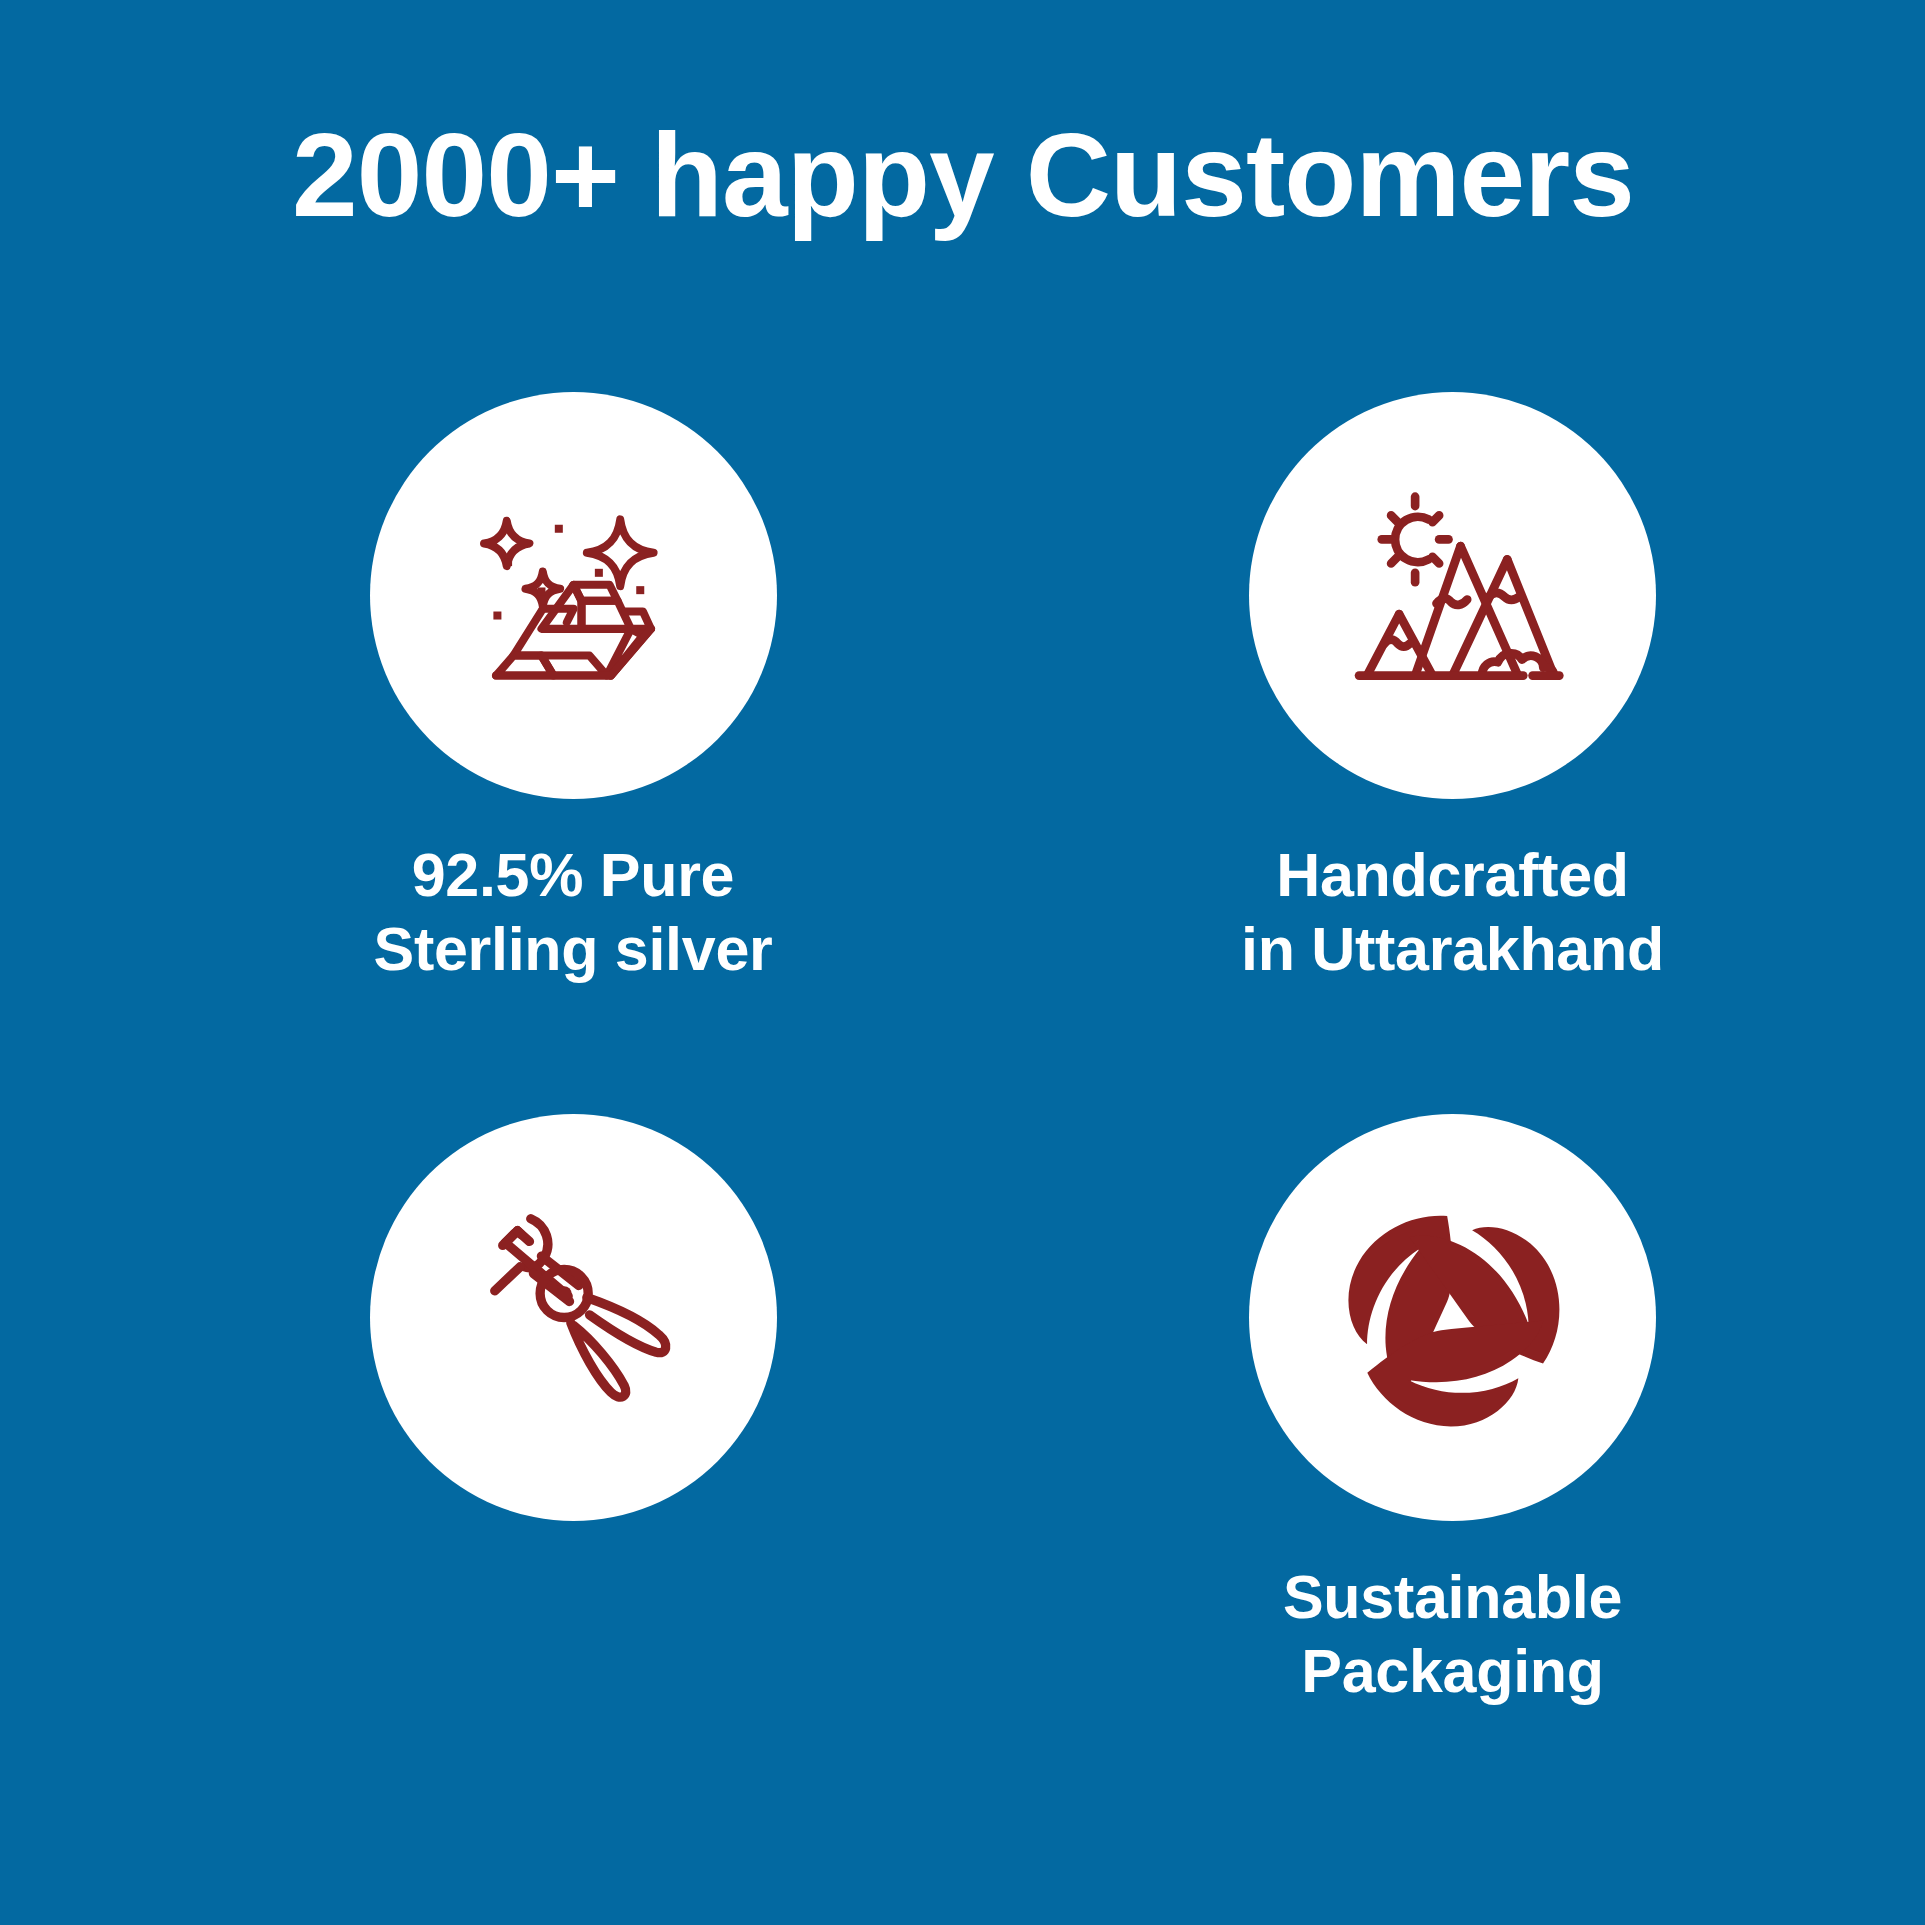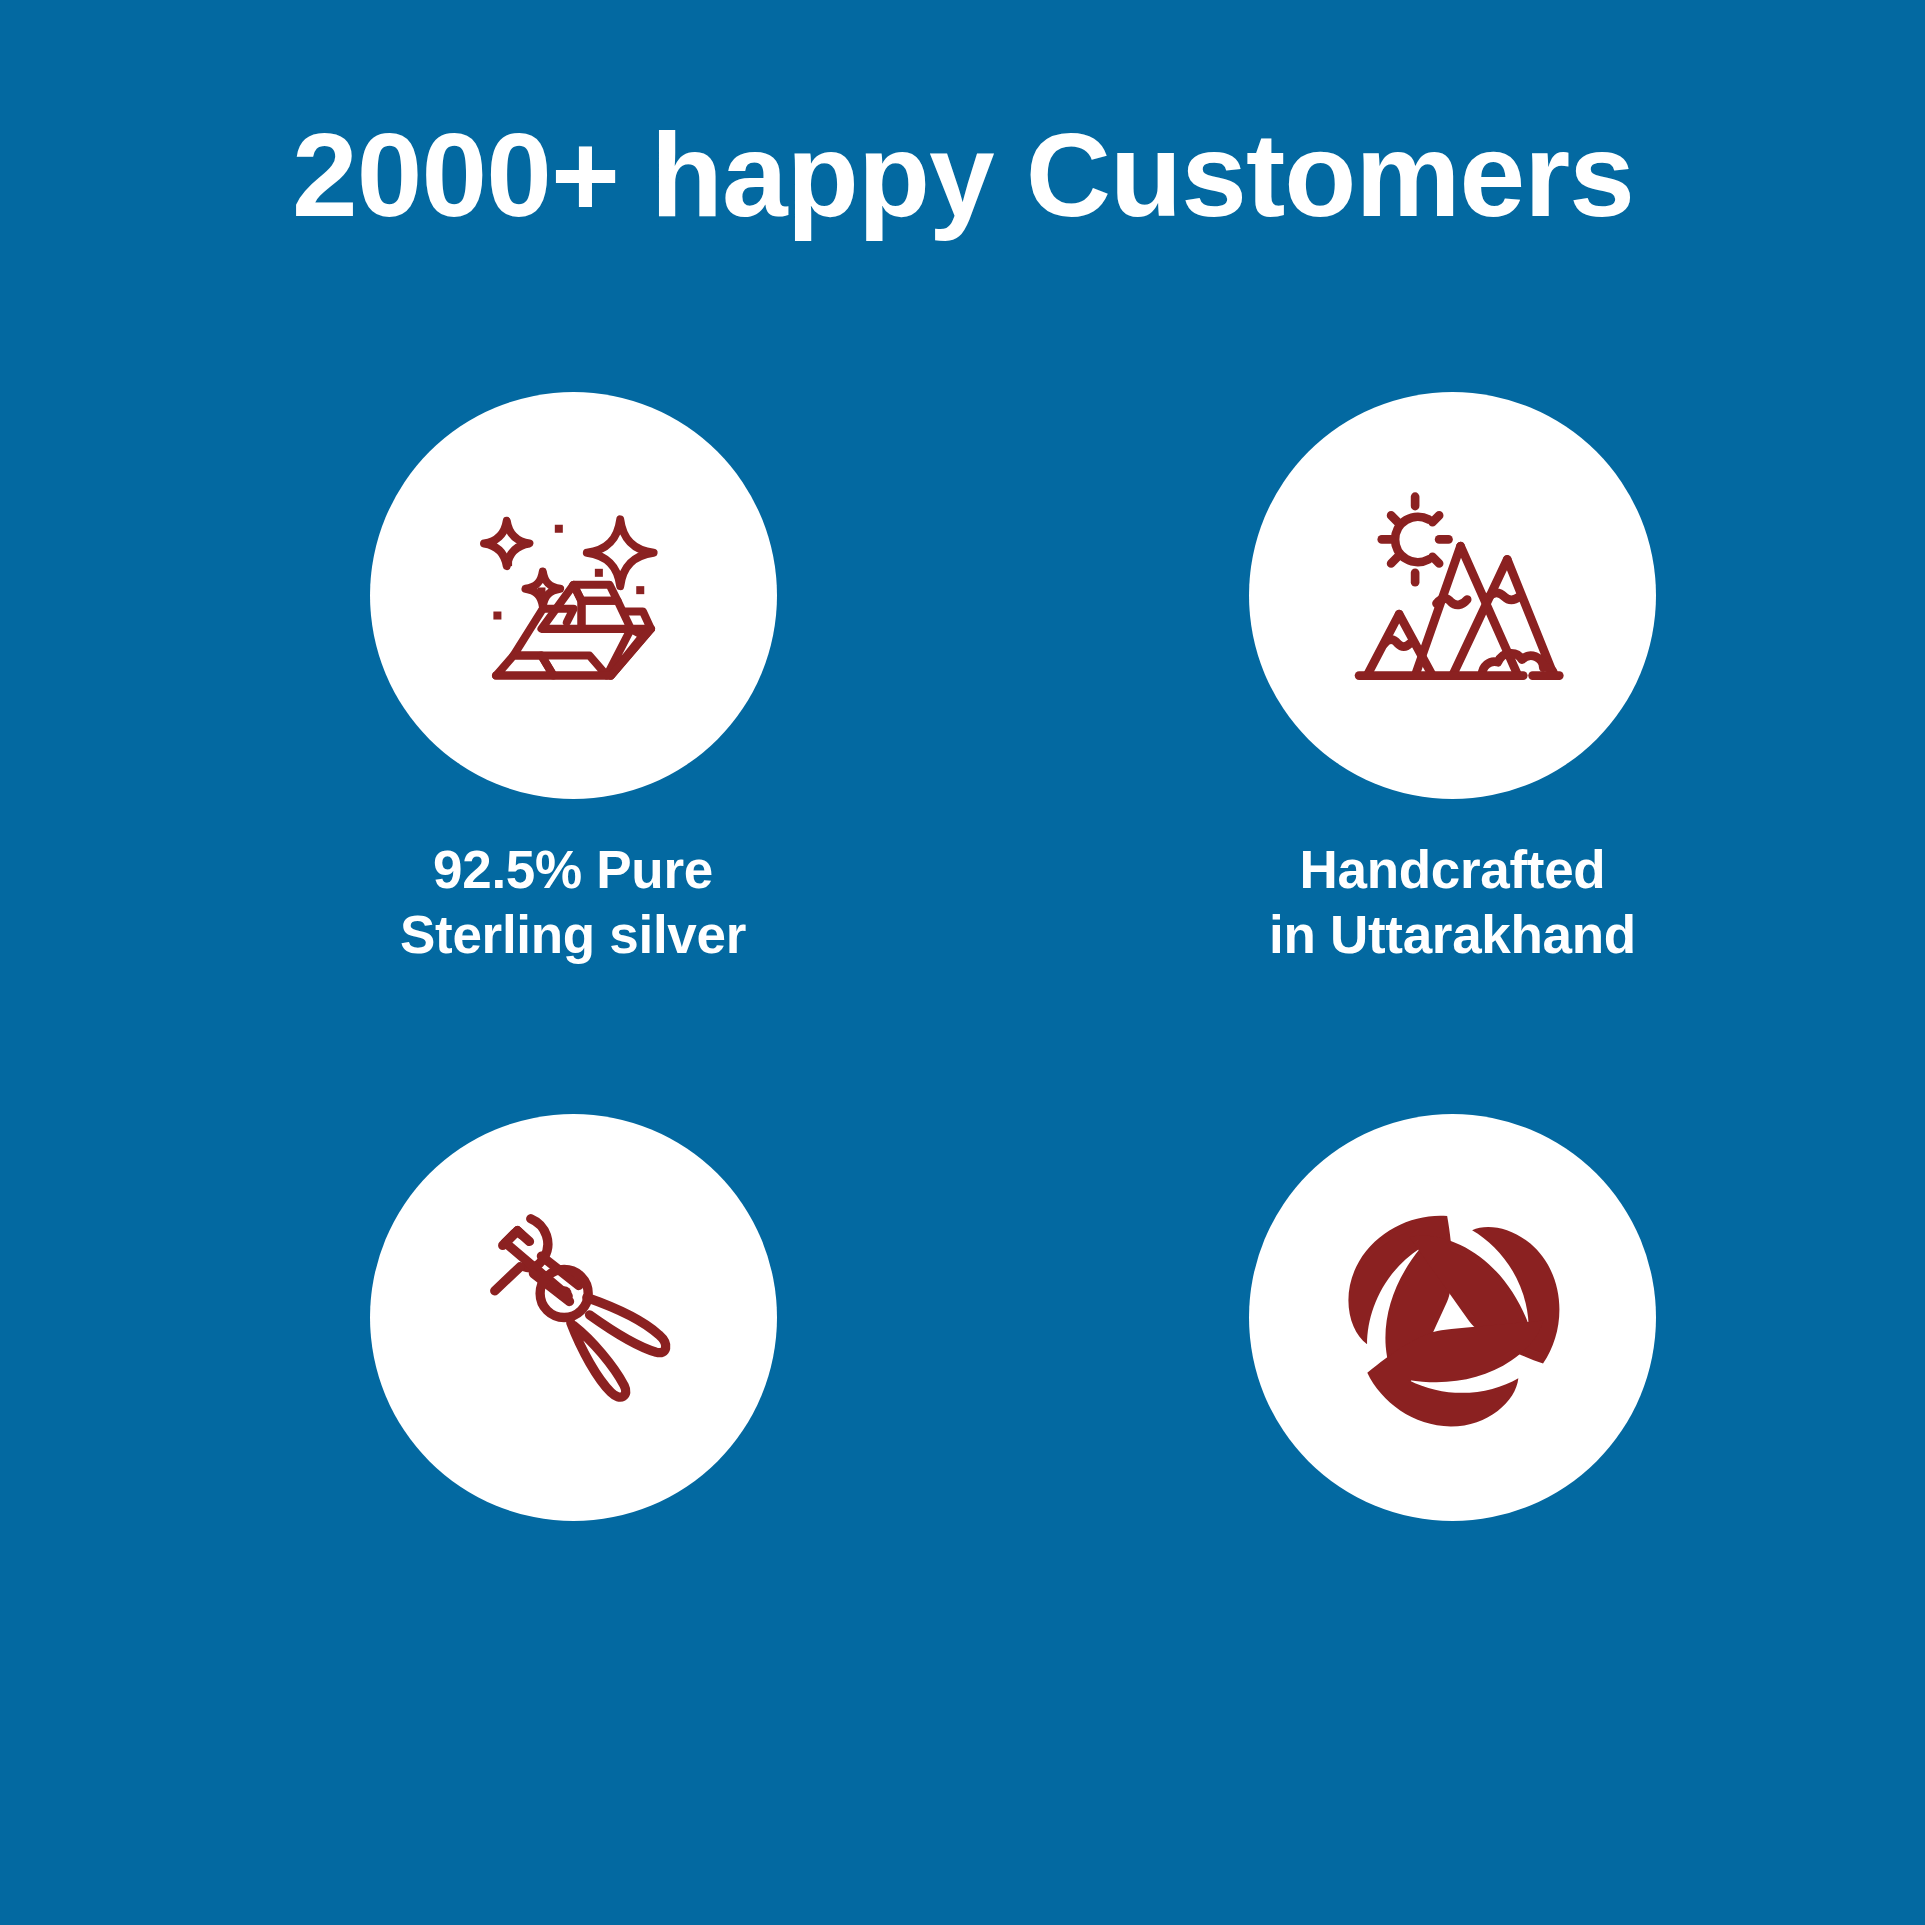--- a/index.html
+++ b/index.html
@@ -66,21 +66,21 @@
   }
   .circle svg {
     display: block;
     width: 267px;
     height: 267px;
   }
 
   .caption {
     margin-top: 39px;
     color: #ffffff;
-    font-size: 53px;
+    font-size: 61px;
     font-weight: 700;
     line-height: 1.22;
     text-align: center;
     letter-spacing: -0.3px;
     white-space: pre-line;
   }
 </style>
 </head>
 <body>
 
@@ -197,17 +197,19 @@
           <g>
 
             <path d="M96 24 C72 22 44 34 30 58 C16 82 22 110 36 120 C36 96 48 66 76 48 C58 70 48 96 50 122 C52 144 60 154 64 158 C74 136 86 110 96 88 C102 74 100 46 96 24 Z"></path>
 
             <path d="M96 24 C72 22 44 34 30 58 C16 82 22 110 36 120 C36 96 48 66 76 48 C58 70 48 96 50 122 C52 144 60 154 64 158 C74 136 86 110 96 88 C102 74 100 46 96 24 Z" transform="rotate(120 100 100)"></path>
 
             <path d="M96 24 C72 22 44 34 30 58 C16 82 22 110 36 120 C36 96 48 66 76 48 C58 70 48 96 50 122 C52 144 60 154 64 158 C74 136 86 110 96 88 C102 74 100 46 96 24 Z" transform="rotate(240 100 100)"></path>
           </g>
         </svg>
       </div>
+      <div class="caption">Sustainable
+Packaging</div>
     </div>
 
   </div>
 </div>
 
 
 </body></html>

